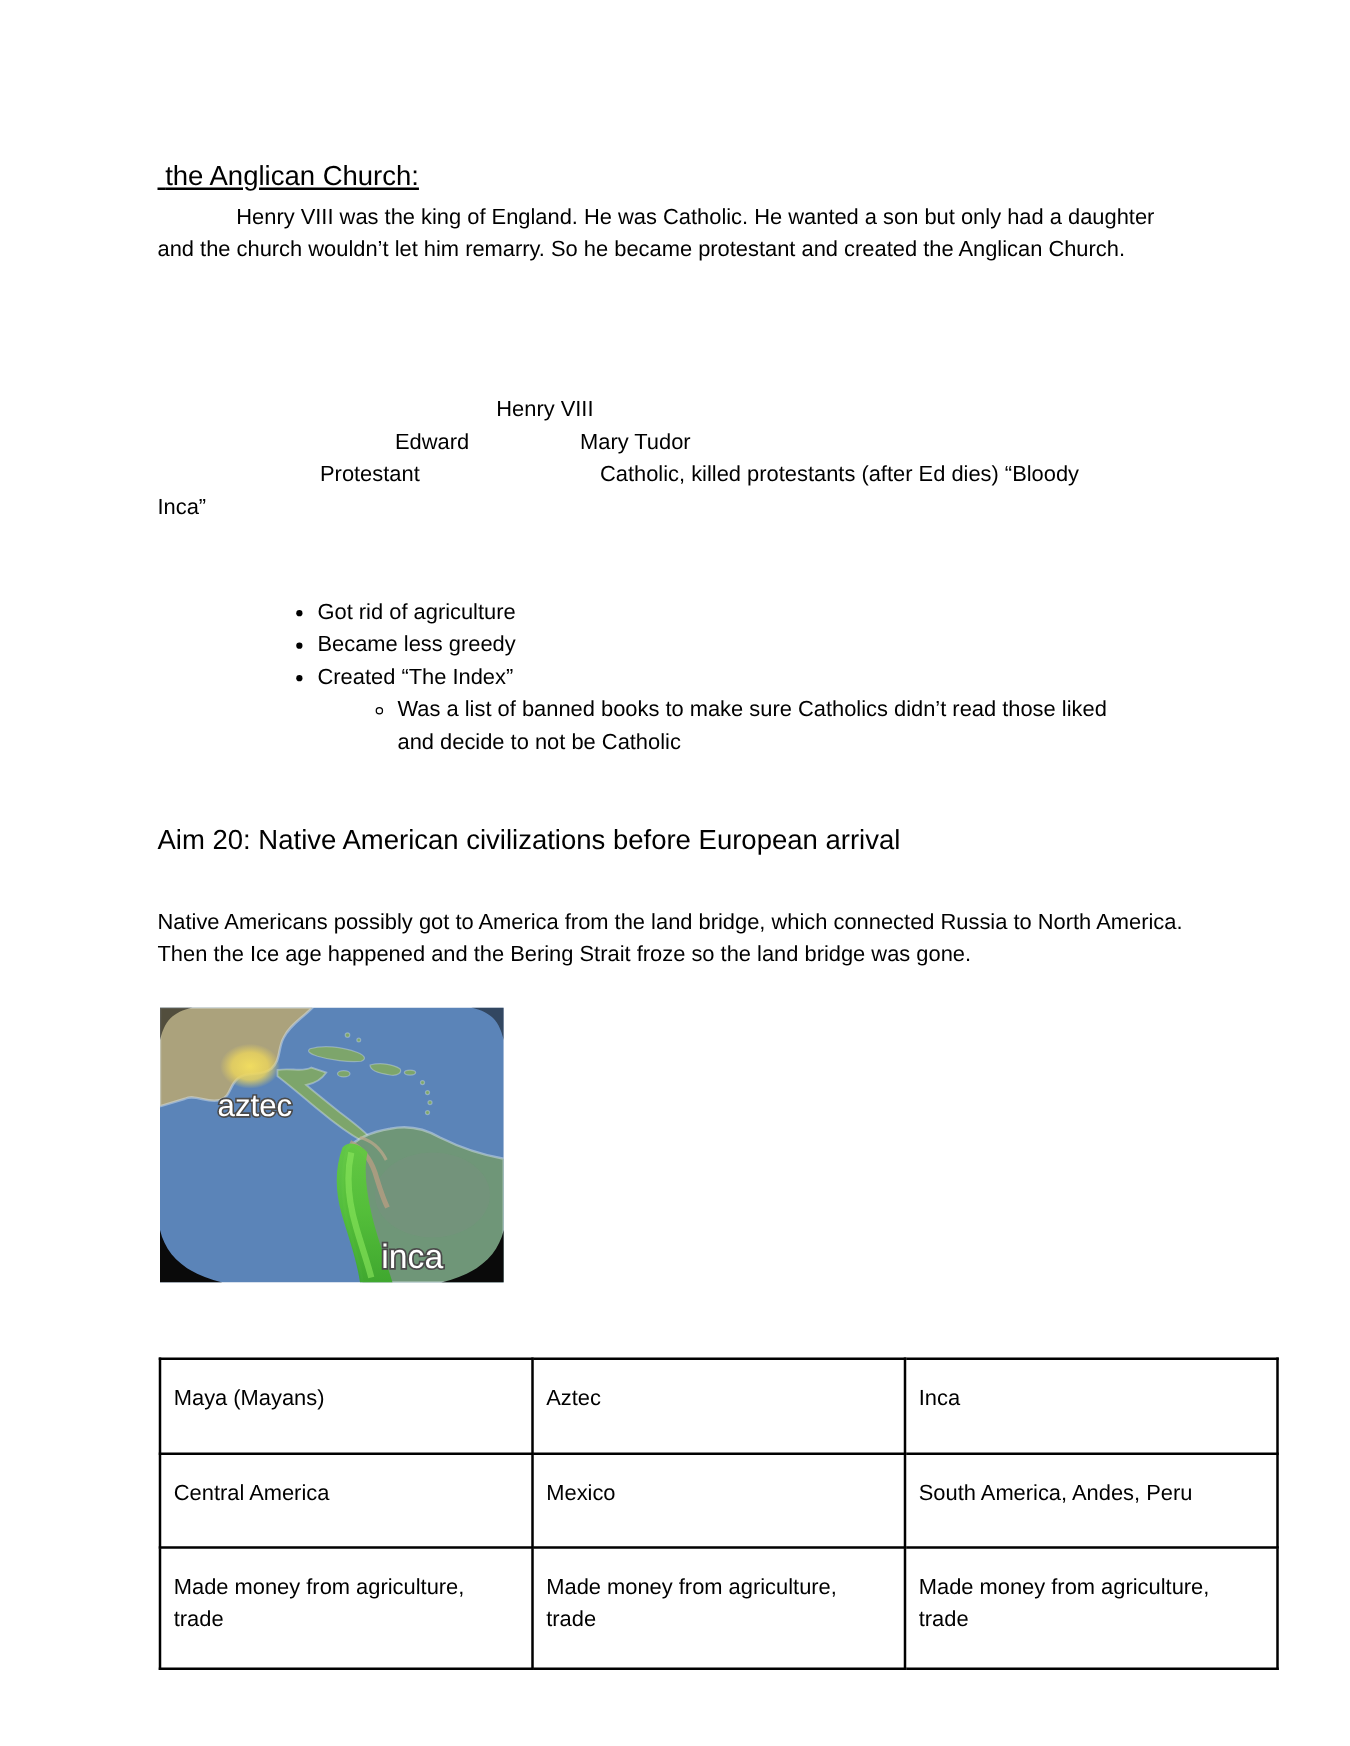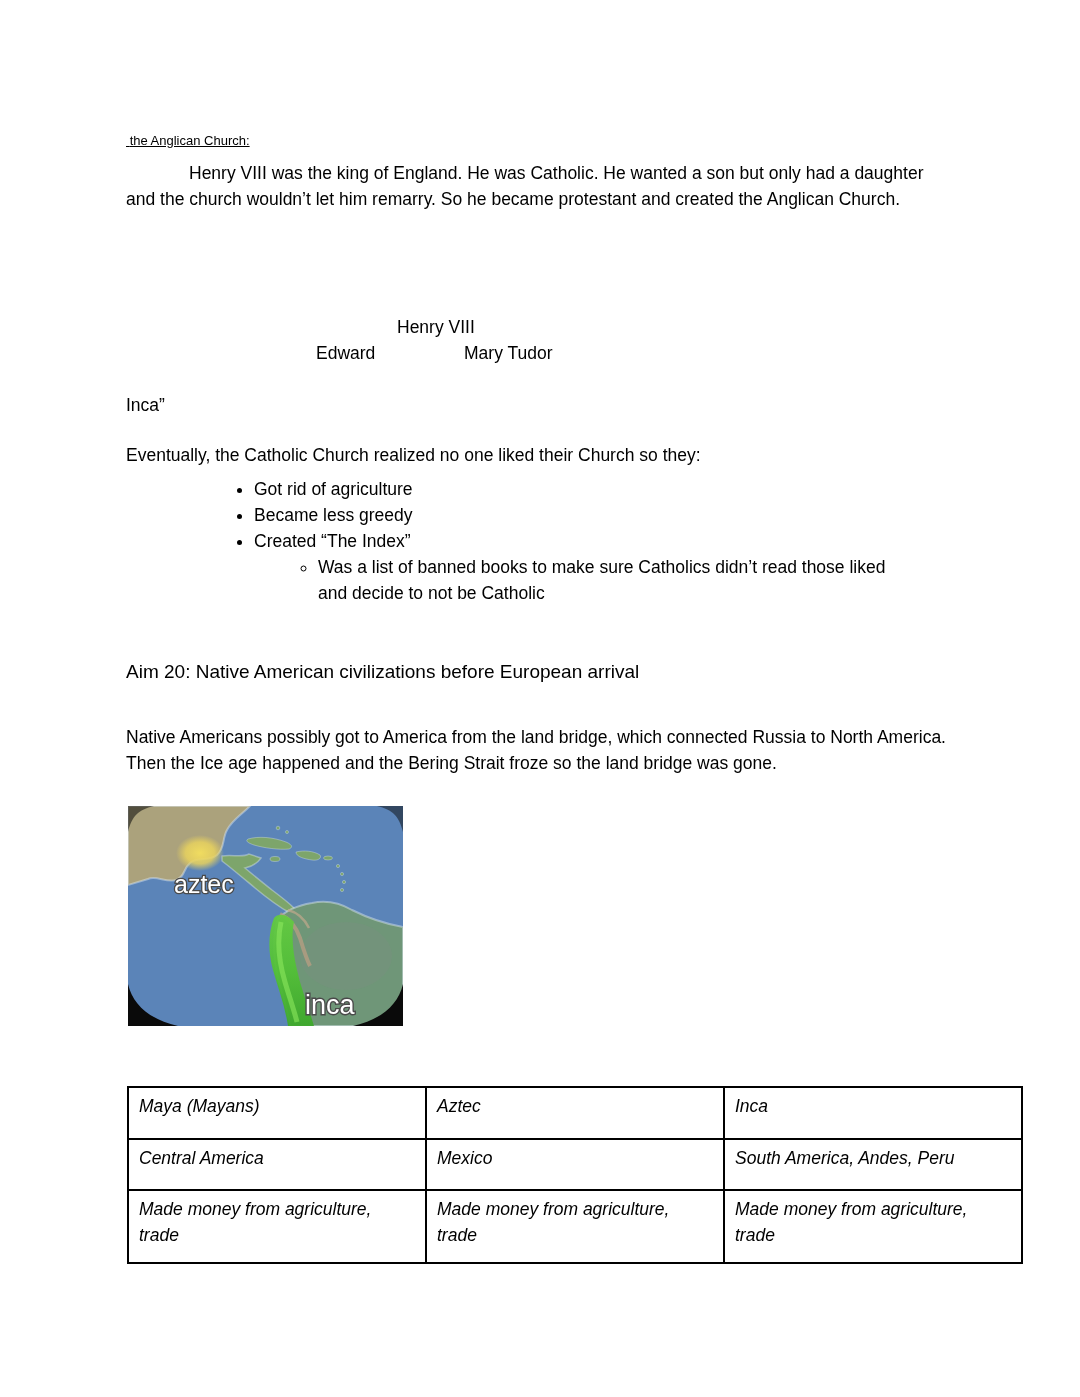--- a/index.html
+++ b/index.html
@@ -8,21 +8,21 @@
     width:1080px;height:1397px;
     background:#ffffff;
     font-family:"Liberation Sans", sans-serif;
     color:#000000;
     overflow:hidden;
   }
   .blk{position:absolute;left:126px;width:828px;}
   .body-text{font-size:17.5px;line-height:26px;}
   .doc-title{
     top:128px;
-    font-size:13px;line-height:26px;
+    font-size:22px;line-height:26px;
     text-decoration:underline;
     white-space:pre-wrap;
   }
   .intro{top:160px;text-indent:63px;margin:0;}
   .ft-label{top:262px;margin:0;}
   .tree-line{position:absolute;left:126px;width:828px;height:26px;}
   .tree-line span{position:absolute;top:0;white-space:nowrap;}
   .tl1{top:314px}.tl2{top:340px}.tl3{top:366px}.tl4{top:392px}
   .ft-henry{left:271px}
   .ft-edward{left:190px}
@@ -32,40 +32,40 @@
   .ft-marycont{left:0px}
   .eventually{top:442px;margin:0;}
   .bullets{top:476px;}
   .bullets ul{margin:0;padding-left:128px;list-style:disc;}
   .bullets ul ul{padding-left:64px;list-style:circle;}
   .bullets ul ul ul{padding-left:64px;list-style:square;}
   .bullets li{line-height:26px;}
   .sub-wrap{max-width:582px;}
   .aim-heading{
     top:658px;margin:0;
-    font-size:19px;font-weight:400;line-height:28px;
+    font-size:22px;font-weight:400;line-height:28px;
   }
   .aim-para{top:724px;margin:0;}
   .map-figure{
     position:absolute;left:128px;top:806px;
     width:275px;height:220px;
   }
   .map-figure svg{display:block;}
   .civ-table{
     position:absolute;left:127px;top:1086px;
     border-collapse:collapse;
     table-layout:fixed;
     width:828px;
   }
   .civ-table td{
     border:2px solid #000000;
     width:276px;
     vertical-align:top;
-    padding:5px 10px;
-    font-size:17.5px;line-height:26px;font-style:italic;
+    padding:17px 10px;
+    font-size:17.5px;line-height:26px;
   }
   .row-1 td{height:40px;}
   .row-2 td{height:39px;}
   .row-3 td{height:61px;}
   .map-label{
     paint-order:stroke;
     stroke:#4a4a4a;
     fill:#ffffff;
     font-family:"Liberation Sans", sans-serif;
   }
@@ -80,25 +80,28 @@
   <p class="blk body-text intro">Henry VIII was the king of England. He was Catholic. He wanted a son but only had a daughter and the church wouldn’t let him remarry. So he became protestant and created the Anglican Church.</p>
 
 
   <div class="tree-line body-text tl1">
     <span class="ft-henry">Henry VIII</span>
   </div>
   <div class="tree-line body-text tl2">
     <span class="ft-edward">Edward</span>
     <span class="ft-marytudor">Mary Tudor</span>
   </div>
+  <div class="tree-line body-text tl3">
+    <span class="ft-protestant">Protestant</span>
+    <span class="ft-catholic">Catholic, killed protestants (after Ed dies) “Bloody</span>
+  </div>
   <div class="tree-line body-text tl4">
     <span class="ft-marycont">Inca”</span>
   </div>
 
-  <p class="blk body-text eventually">Eventually, the Catholic Church realized no one liked their Church so they:</p>
 
   <div class="blk body-text bullets">
     <ul>
       <li>Got rid of agriculture</li>
       <li>Became less greedy</li>
       <li>
         <span>Created “The Index”</span>
         <ul>
           <li class="sub-wrap">
             <span>Was a list of banned books to make sure Catholics didn’t read those liked and decide to not be Catholic</span>

